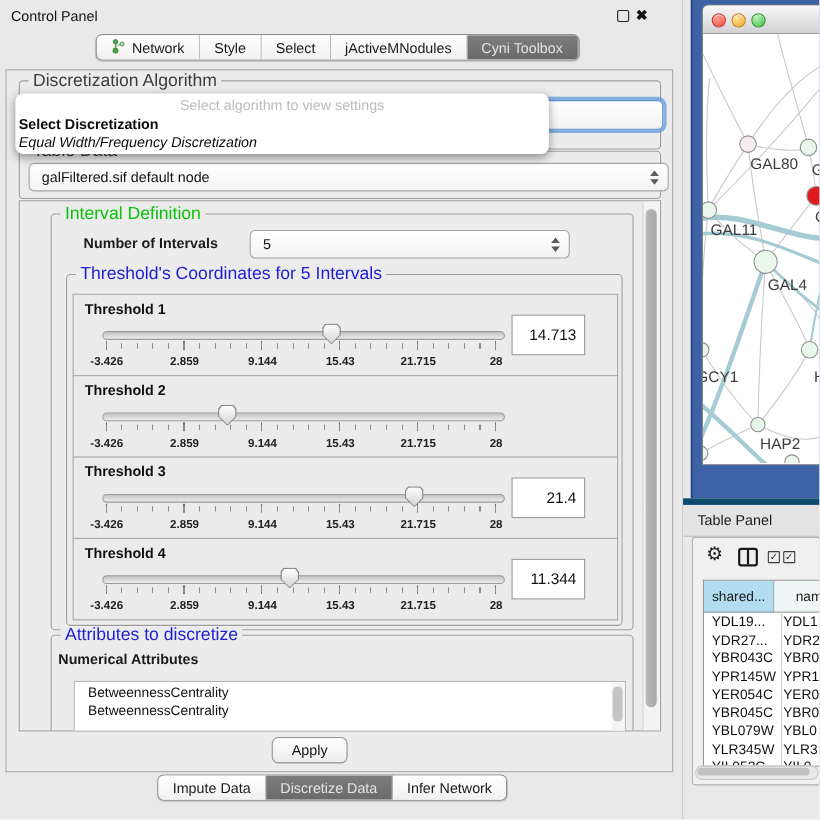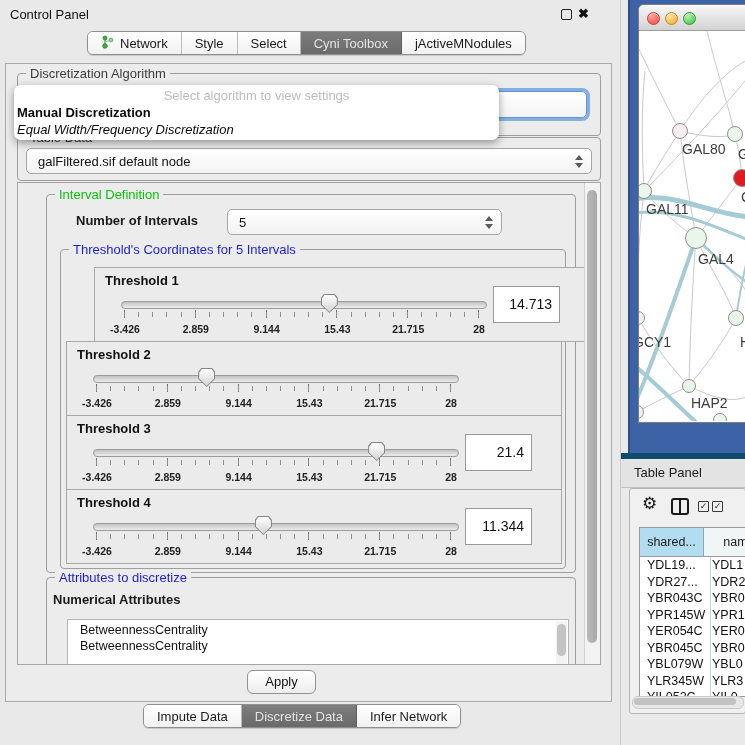--- a/index.html
+++ b/index.html
@@ -19,28 +19,28 @@
   .seg{display:flex;align-items:center;justify-content:center;padding:0 13px;font-size:13px;color:#1a1a1a;
        background:linear-gradient(#ffffff,#f1f1f1);border-right:1px solid #b9b9b9;white-space:nowrap;cursor:pointer;}
   .seg:last-child{border-right:none;}
   .seg.sel{background:linear-gradient(#7d7d7d,#6a6a6a);color:#e3e3e3;border-right:1px solid #5e5e5e;}
   .seg .net-ico{margin-right:6px;}
 
   .cp-panel{position:absolute;left:5px;top:63px;width:605px;height:637px;background:#ececec;border:1px solid #a9a9a9;}
 
   
   .group{position:absolute;border:1px solid #9e9e9e;border-radius:4px;}
-  .group-label{position:absolute;top:-8px;left:8px;background:#ececec;padding:0 4px;font-size:13px;line-height:15px;}
+  .group-label{position:absolute;top:-8px;left:8px;background:#ececec;padding:0 4px;font-size:16px;line-height:15px;}
   .lbl-dark{color:#3c3c3c;}
   .lbl-green{color:#0bc20b;}
   .lbl-blue{color:#1d1dd6;text-align:right;}
 
   
   .combo{position:absolute;background:linear-gradient(#ffffff,#f3f3f3);border:1px solid #a6a6a6;border-radius:5px;
-         font-size:13px;color:#111;cursor:pointer;}
+         font-size:13px;color:#111;cursor:pointer;padding-left:16px;}
   .combo .cval{position:absolute;left:11px;top:50%;transform:translateY(-50%);white-space:nowrap;}
   .stepper{position:absolute;right:7px;top:50%;margin-top:-6px;width:9px;height:13px;}
   .stepper .up,.stepper .down{position:absolute;left:0;width:0;height:0;border-left:4.5px solid transparent;border-right:4.5px solid transparent;}
   .stepper .up{top:0;border-bottom:5px solid #5a5a5a;}
   .stepper .down{bottom:0;border-top:5px solid #5a5a5a;}
   .combo.focused{box-shadow:0 0 0 3px rgba(98,155,221,.75);border-color:#5f94d2;}
 
   
   .popup{position:absolute;left:8px;top:21px;width:485px;height:55px;background:#ffffff;border-radius:7px;
          box-shadow:0 3px 9px rgba(0,0,0,.38);z-index:30;overflow:hidden;}
@@ -154,38 +154,38 @@
           </svg>
         </span>
         <span>Network</span>
       </div>
       <div class="seg">
         <span>Style</span>
       </div>
       <div class="seg">
         <span>Select</span>
       </div>
+      <div class="seg">
+        <span>jActiveMNodules</span>
+      </div>
       <div class="seg sel">
         <span>Cyni Toolbox</span>
-      </div>
-      <div class="seg">
-        <span>jActiveMNodules</span>
       </div>
     </div>
 
     <div class="cp-panel">
 
       <div class="group" style="left:11px;top:9px;width:582px;height:61px;">
         <span class="group-label lbl-dark">Discretization Algorithm</span>
         <div class="combo focused" style="left:8px;top:17px;width:559px;height:25px;"></div>
       </div>
 
       <div class="popup">
         <div class="popup-placeholder">Select algorithm to view settings</div>
-        <div class="popup-item b">Manual Discretization</div>
+        <div class="popup-item b">Select Discretization</div>
         <div class="popup-item r2">Equal Width/Frequency Discretization</div>
       </div>
 
       <div class="group" style="left:11px;top:73px;width:582px;height:42px;">
         <span class="group-label lbl-dark">Table Data</span>
         <div class="combo" style="left:8px;top:10px;width:564px;height:24px;">
           <span class="cval">galFiltered.sif default node</span>
           <span class="stepper">
               <span class="up"></span>
               <span class="down"></span>
@@ -203,21 +203,21 @@
             <span class="cval">5</span>
             <span class="stepper">
                 <span class="up"></span>
                 <span class="down"></span>
               </span>
           </div>
 
           <div class="group" style="left:13px;top:54px;width:504px;height:318px;">
             <span class="group-label lbl-blue">Threshold's Coordinates for 5 Intervals</span>
 
-            <div class="threshold-panel" style="top:17px;margin-left:28px;">
+            <div class="threshold-panel" style="top:17px;">
               <div class="t-label">Threshold 1</div>
               <div class="slider-area">
                 <div class="track"></div>
                 <div class="ticks-major"></div>
                 <div class="ticks-minor"></div>
                 <div class="thumb" style="left: 199.828px;">
                     <div class="th-o"></div>
                     <div class="th-i"></div>
                   </div>
               </div>

